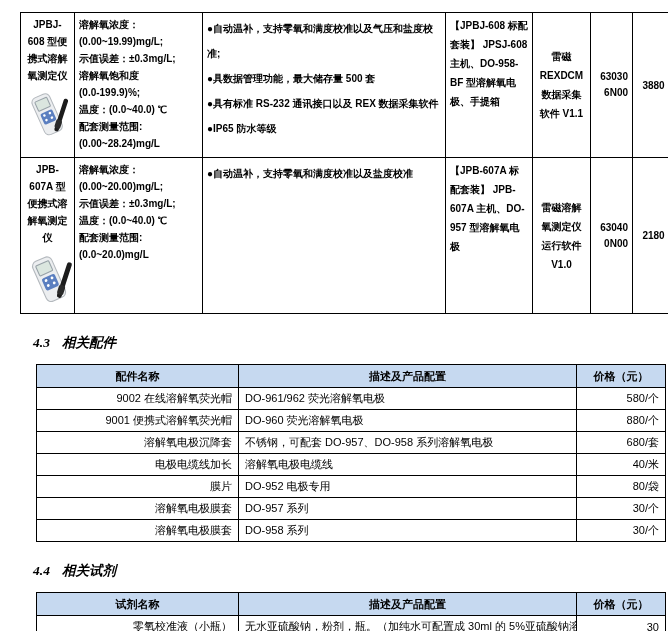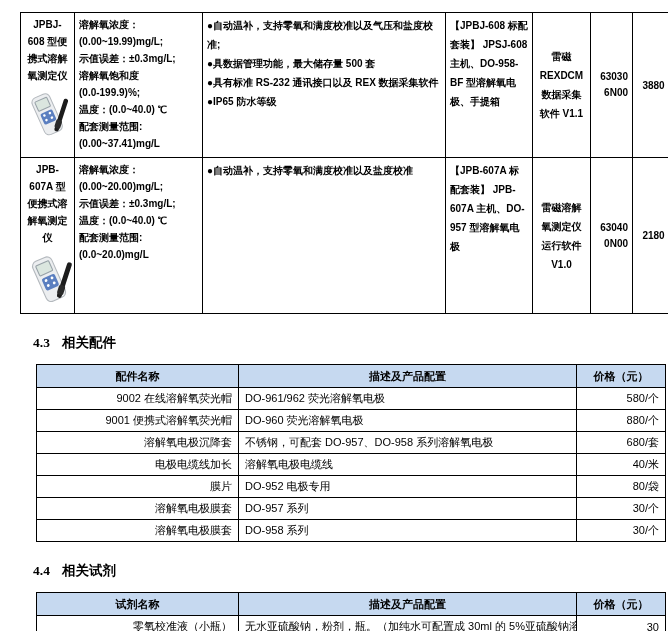--- a/index.html
+++ b/index.html
@@ -21,33 +21,34 @@
     font-weight: 600;
     overflow: hidden;
     word-break: break-word;
   }
   .ptable tr.r1 { height: 145px; }
   .ptable tr.r2 { height: 129px; padding-left: 13px; }
   .name-cell { text-align: center; padding-top: 8px; }
   .name-text { line-height: 17px; }
   .meter-img { margin-top: 6px; }
   .spec-cell div { line-height: 17px; }
-  .feat-cell div { line-height: 19px; }
+  .feat-cell div { line-height: 25px; }
   .bundle-cell { line-height: 19px; }
   .bundle-title { font-weight: bold; }
   .mid { vertical-align: middle !important; text-align: center; }
   .soft-cell { line-height: 19px; }
   .pn-cell { word-break: break-all; line-height: 16px; text-align: right; }
 
   
   .section-heading {
     margin: 20px 0 12px 33px;
     font-size: 13.5px;
     font-weight: bold;
     line-height: 18px;
+    font-style: italic;
   }
   .section-number {
     font-family: "Liberation Serif", serif;
     margin-right: 12px;
   }
 
   
   .acc-table { margin-left: 36px; width: 629px; font-size: 11px; }
   .acc-table th {
     border: 1px solid #000;
@@ -102,21 +103,21 @@
       </svg>
     </td>
     <td class="spec-cell">
       <div>溶解氧浓度：</div>
       <div>(0.00~19.99)mg/L;</div>
       <div>示值误差：±0.3mg/L;</div>
       <div>溶解氧饱和度</div>
       <div>(0.0-199.9)%;</div>
       <div>温度：(0.0~40.0) ℃</div>
       <div>配套测量范围:</div>
-      <div>(0.00~37.41)mg/L</div>
+      <div>(0.00~28.24)mg/L</div>
     </td>
     <td class="feat-cell">
       <div>●自动温补，支持零氧和满度校准以及气压和盐度校准;</div>
       <div>●具数据管理功能，最大储存量 500 套</div>
       <div>●具有标准 RS-232 通讯接口以及 REX 数据采集软件</div>
       <div>●IP65 防水等级</div>
     </td>
     <td class="bundle-cell">
       <span class="bundle-title">【JPBJ-608 标配套装】</span>
       <span>JPSJ-608 主机、DO-958-BF 型溶解氧电极、手提箱</span>

